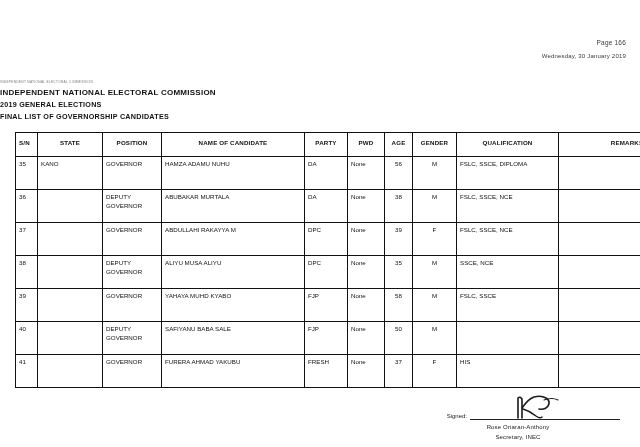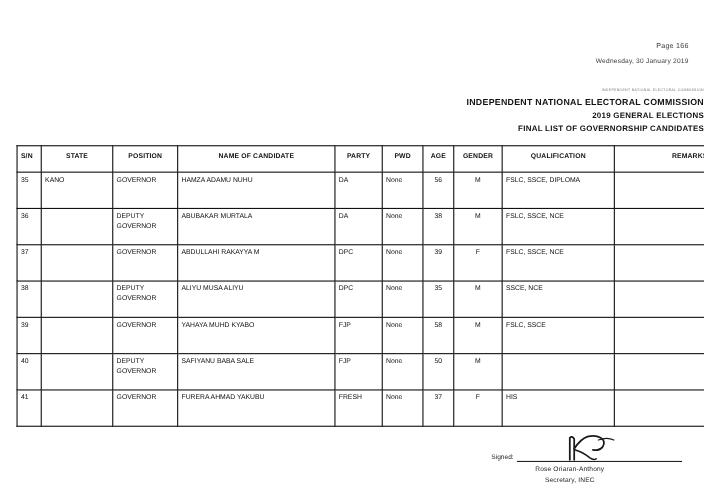--- a/index.html
+++ b/index.html
@@ -46,21 +46,21 @@
     left: 50%;
     transform: translateX(-50%);
     top: 8px;
     width: 86px;
     height: 66px;
   }
   .logo-svg { display: block; }
 
   
   .titles {
-    text-align: right;
+    text-align: left;
     margin-top: 2px;
   }
   .title-tiny {
     font-size: 3.2px;
     letter-spacing: .3px;
     color: #777;
     line-height: 1.5;
     margin-bottom: 1px;
   }
   .title-main {
@@ -76,21 +76,20 @@
     letter-spacing: .25px;
     color: #111;
     line-height: 1.7;
   }
   .title-sub2 {
     font-size: 7.2px;
     font-weight: bold;
     letter-spacing: .25px;
     color: #111;
     line-height: 1.7;
-    padding-left: 12px;
   }
 
   
   .table-wrap {
     margin: 9px 15px 0 15px;
   }
   table.cand {
     border-collapse: collapse;
     width: 610px;
     table-layout: fixed;

